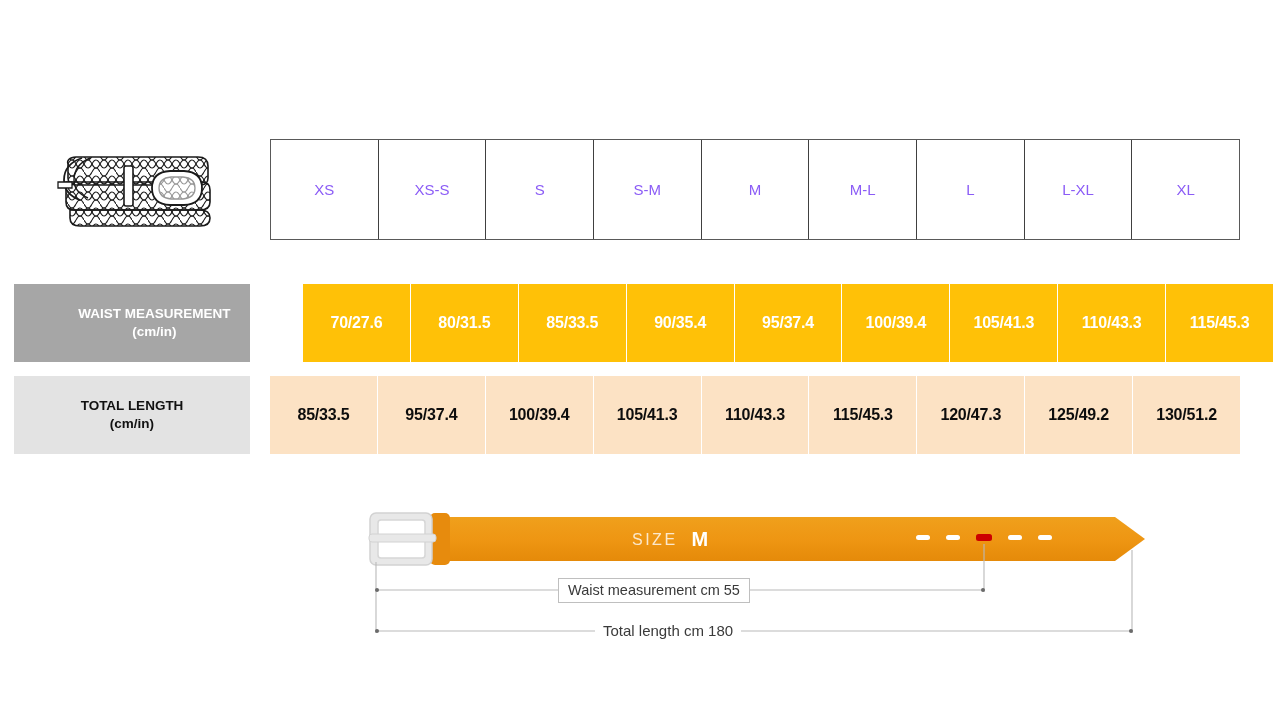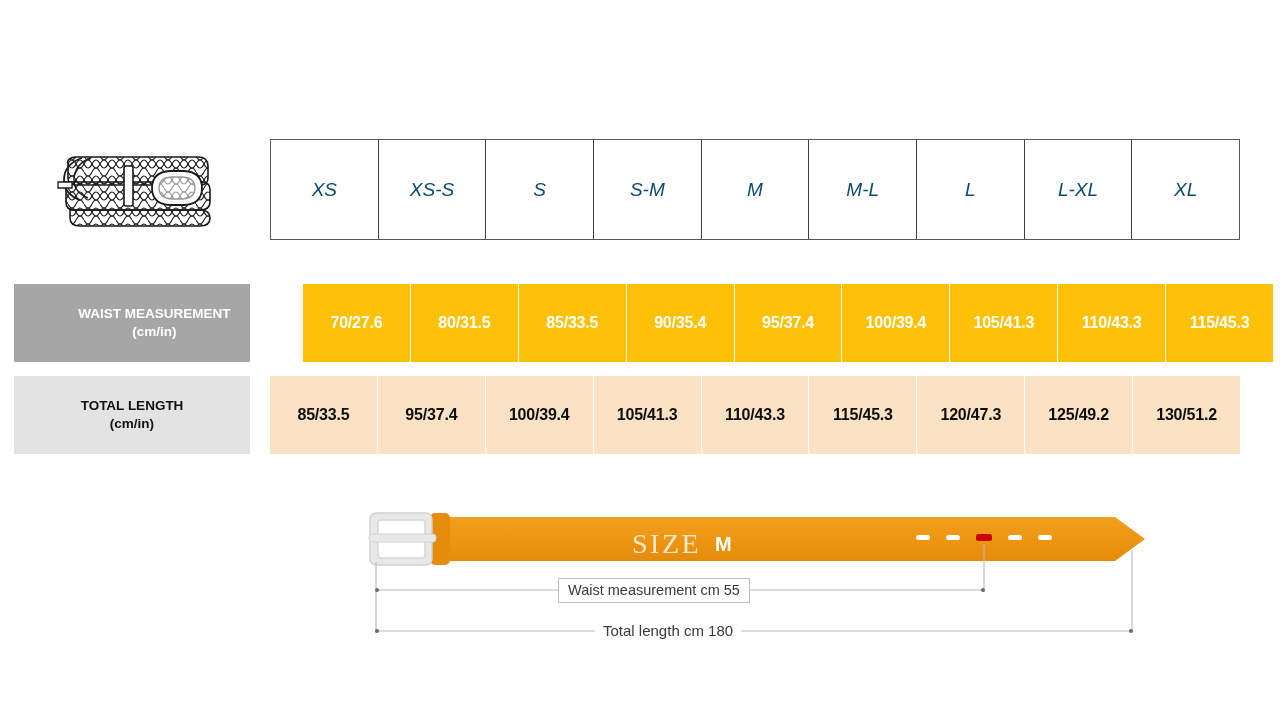--- a/index.html
+++ b/index.html
@@ -21,23 +21,22 @@
     display:flex;
     border:1.5px solid #595959;
     box-sizing:border-box;
     background:#fff;
   }
   .size-cell{
     flex:1 1 0;
     display:flex;align-items:center;justify-content:center;
     border-right:1.5px solid #404040;
     box-sizing:border-box;
-    font-size:19px;color:#0c4a6e;
-    font-family:"Liberation Sans",sans-serif;
-    font-style:italic;
+    font-size:15px;color:#8b5cf6;
+    font-family:"Liberation Sans",sans-serif;
   }
   .size-cell:last-child{border-right:none;}
 
   
   .row-label{
     position:absolute;left:14px;width:236px;height:78px;
     display:flex;flex-direction:column;align-items:center;justify-content:center;
     text-align:center;line-height:1.32;
     font-weight:bold;font-size:13.5px;
     box-sizing:border-box;
@@ -202,21 +201,21 @@
 
       <g>
         <line x1="16" y1="131" x2="772" y2="131" stroke="#b9b9b9" stroke-width="1.1"></line>
         <circle cx="17" cy="131" r="2" fill="#6a6a6a"></circle>
         <circle cx="771" cy="131" r="2" fill="#6a6a6a"></circle>
       </g>
     </svg>
 
     
     <div style="position:absolute;left:272px;top:28px;display:flex;align-items:center;gap:14px;">
-      <span style="font-size:28px;color:rgba(255,255,255,0.78);letter-spacing:2.5px;font-family:Liberation Serif, serif;">SIZE</span>
+      <span style="font-size:16px;color:rgba(255,255,255,0.78);letter-spacing:2.5px;">SIZE</span>
       <span style="font-size:20px;color:#ffffff;font-weight:bold;">M</span>
     </div>
 
     
     <div class="dim-label-box" style="left:198px;top:78px;">Waist measurement cm 55</div>
 
     
     <div class="dim-label-plain" style="left:235px;top:120px;">Total length cm 180</div>
   </div>
 

